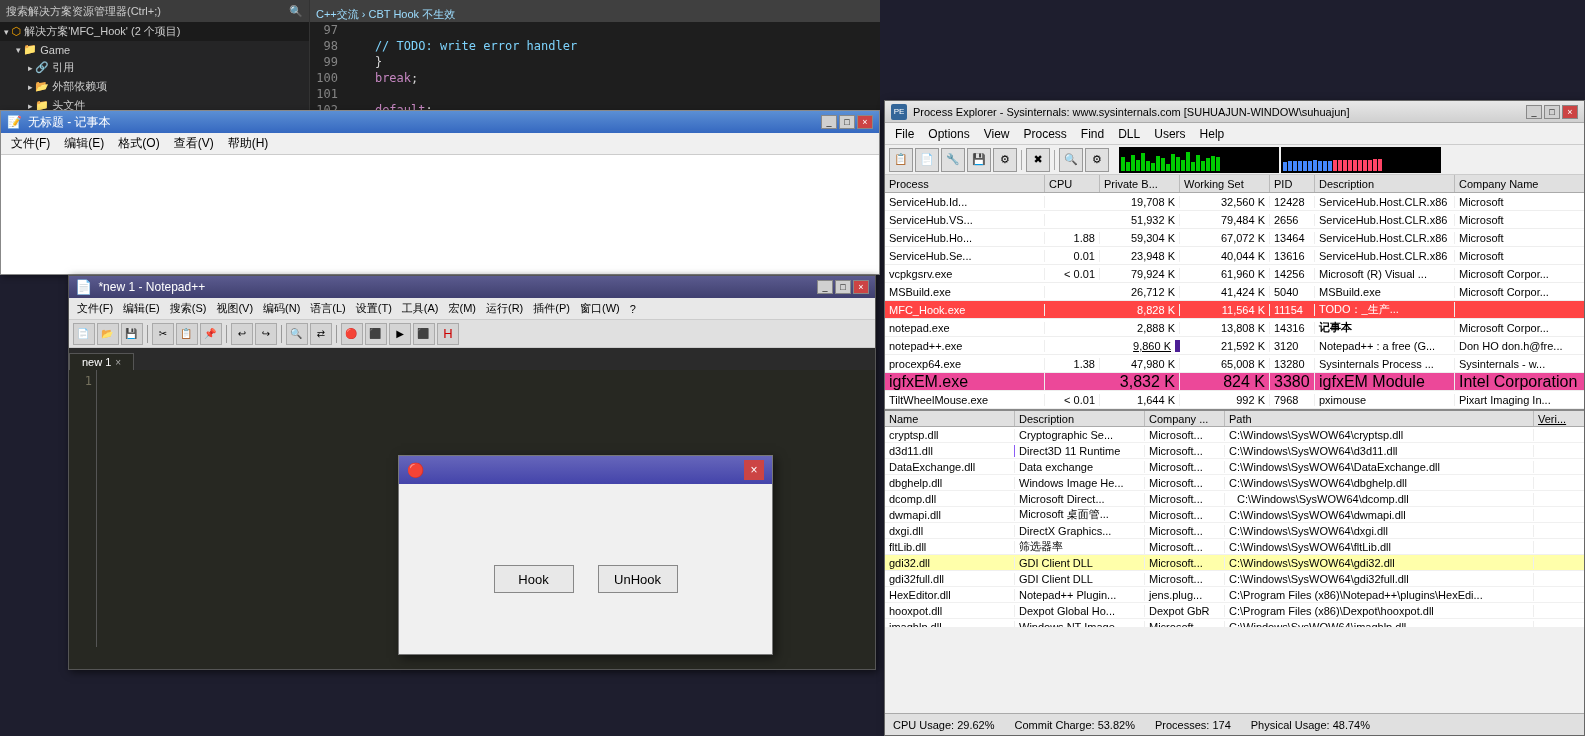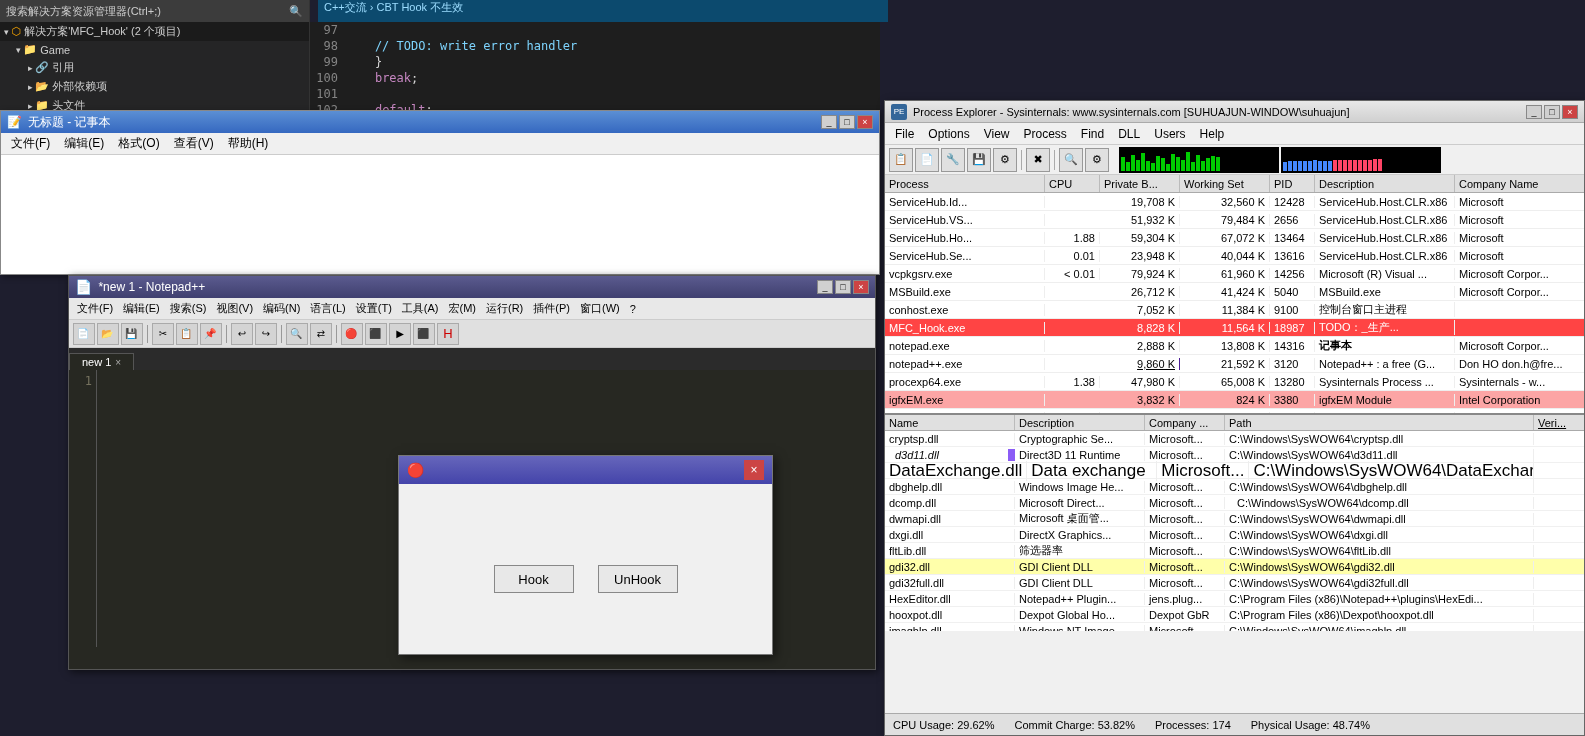--- a/index.html
+++ b/index.html
@@ -55,21 +55,21 @@
       <span style="font-size:11px;color:#ccc;">外部依赖项</span>
     </div>
     <div style="display:flex;align-items:center;gap:3px;padding:2px 4px 2px 28px;">
       <span style="color:#ccc;font-size:9px;">▸</span>
       <span style="color:#e8b400;font-size:11px;">📁</span>
       <span style="font-size:11px;color:#ccc;">头文件</span>
     </div>
   </div>
 </div>
 
-<div style="position:absolute;top:0;left:318px;width:570px;height:22px;background:#0c4a6e;display:flex;align-items:flex-start;padding:0 6px;gap:6px;font-size:11px;color:#9cdcfe;">
+<div style="position:absolute;top:0;left:310px;width:570px;height:22px;background:#404040;display:flex;align-items:flex-end;padding:0 6px;gap:6px;font-size:11px;color:#9cdcfe;">
   <span style="color:#9cdcfe;font-size:11px;">C++交流 › CBT Hook 不生效</span>
 </div>
 
 <div style="position:absolute;top:22px;left:310px;width:570px;height:88px;background:#1e1e1e;overflow:hidden;font-family:Consolas,monospace;font-size:12px;">
   <div style="display:flex;height:16px;align-items:center;">
       <span style="color:#858585;min-width:36px;text-align:right;padding-right:8px;">97</span>
       <span style="color:#d4d4d4;white-space:pre;"> </span>
     </div>
   <div style="display:flex;height:16px;align-items:center;">
       <span style="color:#858585;min-width:36px;text-align:right;padding-right:8px;">98</span>
@@ -331,66 +331,57 @@
   </div>
       <div style="display: flex; font-size: 11px; height: 18px; align-items: center; border-bottom: 1px solid rgb(238, 238, 238); background: white; color: rgb(0, 0, 0); cursor: pointer;">
     <div style="min-width:160px;padding:0 4px;border-right:1px solid #eee;overflow:hidden;white-space:nowrap;">MSBuild.exe</div>
     <div style="min-width:55px;padding:0 4px;border-right:1px solid #eee;overflow:hidden;white-space:nowrap;text-align:right;"></div>
     <div style="min-width:80px;padding:0 4px;border-right:1px solid #eee;overflow:hidden;white-space:nowrap;text-align:right;">26,712 K</div>
     <div style="min-width:90px;padding:0 4px;border-right:1px solid #eee;overflow:hidden;white-space:nowrap;text-align:right;">41,424 K</div>
     <div style="min-width:45px;padding:0 4px;border-right:1px solid #eee;overflow:hidden;white-space:nowrap;">5040</div>
     <div style="min-width:140px;padding:0 4px;border-right:1px solid #eee;overflow:hidden;white-space:nowrap;">MSBuild.exe</div>
     <div style="flex:1;padding:0 4px;overflow:hidden;white-space:nowrap;">Microsoft Corpor...</div>
   </div>
-      <div style="display: flex; font-size: 11px; height: 18px; align-items: center; border-bottom: 1px solid rgb(238, 238, 238); background: white; color: rgb(0, 0, 0); cursor: pointer;">
-    <div style="min-width:160px;padding:0 4px;border-right:1px solid #eee;overflow:hidden;white-space:nowrap;">conhost.exe</div>
-    <div style="min-width:55px;padding:0 4px;border-right:1px solid #eee;overflow:hidden;white-space:nowrap;text-align:right;"></div>
-    <div style="min-width:80px;padding:0 4px;border-right:1px solid #eee;overflow:hidden;white-space:nowrap;text-align:right;">7,052 K</div>
-    <div style="min-width:90px;padding:0 4px;border-right:1px solid #eee;overflow:hidden;white-space:nowrap;text-align:right;">11,384 K</div>
-    <div style="min-width:45px;padding:0 4px;border-right:1px solid #eee;overflow:hidden;white-space:nowrap;">9100</div>
-    <div style="min-width:140px;padding:0 4px;border-right:1px solid #eee;overflow:hidden;white-space:nowrap;">控制台窗口主进程</div>
-    <div style="flex:1;padding:0 4px;overflow:hidden;white-space:nowrap;"></div>
-  </div>
       <div style="display: flex; font-size: 11px; height: 18px; align-items: center; border-bottom: 1px solid rgb(238, 238, 238); background: rgb(255, 68, 68); color: white; cursor: pointer;">
     <div style="min-width:160px;padding:0 4px;border-right:1px solid #eee;overflow:hidden;white-space:nowrap;">MFC_Hook.exe</div>
     <div style="min-width:55px;padding:0 4px;border-right:1px solid #eee;overflow:hidden;white-space:nowrap;text-align:right;"></div>
     <div style="min-width:80px;padding:0 4px;border-right:1px solid #eee;overflow:hidden;white-space:nowrap;text-align:right;">8,828 K</div>
     <div style="min-width:90px;padding:0 4px;border-right:1px solid #eee;overflow:hidden;white-space:nowrap;text-align:right;">11,564 K</div>
-    <div style="min-width:45px;padding:0 4px;border-right:1px solid #eee;overflow:hidden;white-space:nowrap;">18987</div>
+    <div style="min-width:45px;padding:0 4px;border-right:1px solid #eee;overflow:hidden;white-space:nowrap;">11154</div>
     <div style="min-width:140px;padding:0 4px;border-right:1px solid #eee;overflow:hidden;white-space:nowrap;">TODO：_生产...</div>
     <div style="flex:1;padding:0 4px;overflow:hidden;white-space:nowrap;"></div>
   </div>
       <div style="display: flex; font-size: 11px; height: 18px; align-items: center; border-bottom: 1px solid rgb(238, 238, 238); background: white; color: rgb(0, 0, 0); cursor: pointer;">
     <div style="min-width:160px;padding:0 4px;border-right:1px solid #eee;overflow:hidden;white-space:nowrap;">notepad.exe</div>
     <div style="min-width:55px;padding:0 4px;border-right:1px solid #eee;overflow:hidden;white-space:nowrap;text-align:right;"></div>
     <div style="min-width:80px;padding:0 4px;border-right:1px solid #eee;overflow:hidden;white-space:nowrap;text-align:right;">2,888 K</div>
     <div style="min-width:90px;padding:0 4px;border-right:1px solid #eee;overflow:hidden;white-space:nowrap;text-align:right;">13,808 K</div>
     <div style="min-width:45px;padding:0 4px;border-right:1px solid #eee;overflow:hidden;white-space:nowrap;">14316</div>
     <div style="min-width:140px;padding:0 4px;border-right:1px solid #eee;overflow:hidden;white-space:nowrap;font-weight:bold;">记事本</div>
     <div style="flex:1;padding:0 4px;overflow:hidden;white-space:nowrap;">Microsoft Corpor...</div>
   </div>
       <div style="display: flex; font-size: 11px; height: 18px; align-items: center; border-bottom: 1px solid rgb(238, 238, 238); background: white; color: rgb(0, 0, 0); cursor: pointer;">
     <div style="min-width:160px;padding:0 4px;border-right:1px solid #eee;overflow:hidden;white-space:nowrap;">notepad++.exe</div>
     <div style="min-width:55px;padding:0 4px;border-right:1px solid #eee;overflow:hidden;white-space:nowrap;text-align:right;"></div>
-    <div style="min-width:80px;padding:0 4px;border-right:1px solid #4c1d95;overflow:hidden;white-space:nowrap;text-align:right;text-decoration:underline;">9,860 K</div>
+    <div style="min-width:80px;padding:0 4px;border-right:5px solid #4c1d95;overflow:hidden;white-space:nowrap;text-align:right;text-decoration:underline;">9,860 K</div>
     <div style="min-width:90px;padding:0 4px;border-right:1px solid #eee;overflow:hidden;white-space:nowrap;text-align:right;">21,592 K</div>
     <div style="min-width:45px;padding:0 4px;border-right:1px solid #eee;overflow:hidden;white-space:nowrap;">3120</div>
     <div style="min-width:140px;padding:0 4px;border-right:1px solid #eee;overflow:hidden;white-space:nowrap;">Notepad++ : a free (G...</div>
     <div style="flex:1;padding:0 4px;overflow:hidden;white-space:nowrap;">Don HO don.h@fre...</div>
   </div>
       <div style="display: flex; font-size: 11px; height: 18px; align-items: center; border-bottom: 1px solid rgb(238, 238, 238); background: white; color: rgb(0, 0, 0); cursor: pointer;">
     <div style="min-width:160px;padding:0 4px;border-right:1px solid #eee;overflow:hidden;white-space:nowrap;">procexp64.exe</div>
     <div style="min-width:55px;padding:0 4px;border-right:1px solid #eee;overflow:hidden;white-space:nowrap;text-align:right;">1.38</div>
     <div style="min-width:80px;padding:0 4px;border-right:1px solid #eee;overflow:hidden;white-space:nowrap;text-align:right;">47,980 K</div>
     <div style="min-width:90px;padding:0 4px;border-right:1px solid #eee;overflow:hidden;white-space:nowrap;text-align:right;">65,008 K</div>
     <div style="min-width:45px;padding:0 4px;border-right:1px solid #eee;overflow:hidden;white-space:nowrap;">13280</div>
     <div style="min-width:140px;padding:0 4px;border-right:1px solid #eee;overflow:hidden;white-space:nowrap;">Sysinternals Process ...</div>
     <div style="flex:1;padding:0 4px;overflow:hidden;white-space:nowrap;">Sysinternals - w...</div>
   </div>
-      <div style="display: flex; font-size: 11px; height: 18px; align-items: center; border-bottom: 1px solid rgb(238, 238, 238); background: #fca5a5; color: rgb(0, 0, 0); cursor: pointer; justify-content: center;">
+      <div style="display: flex; font-size: 16px; height: 18px; align-items: center; border-bottom: 1px solid rgb(238, 238, 238); background: #ec4899; color: rgb(0, 0, 0); cursor: pointer; justify-content: center;">
     <div style="min-width:160px;padding:0 4px;border-right:1px solid #eee;overflow:hidden;white-space:nowrap;">igfxEM.exe</div>
     <div style="min-width:55px;padding:0 4px;border-right:1px solid #eee;overflow:hidden;white-space:nowrap;text-align:right;"></div>
     <div style="min-width:80px;padding:0 4px;border-right:1px solid #eee;overflow:hidden;white-space:nowrap;text-align:right;">3,832 K</div>
     <div style="min-width:90px;padding:0 4px;border-right:1px solid #eee;overflow:hidden;white-space:nowrap;text-align:right;">824 K</div>
     <div style="min-width:45px;padding:0 4px;border-right:1px solid #eee;overflow:hidden;white-space:nowrap;">3380</div>
     <div style="min-width:140px;padding:0 4px;border-right:1px solid #eee;overflow:hidden;white-space:nowrap;">igfxEM Module</div>
     <div style="flex:1;padding:0 4px;overflow:hidden;white-space:nowrap;">Intel Corporation</div>
   </div>
       <div style="display: flex; font-size: 11px; height: 18px; align-items: center; border-bottom: 1px solid rgb(238, 238, 238); background: white; color: rgb(0, 0, 0); cursor: pointer;">
     <div style="min-width:160px;padding:0 4px;border-right:1px solid #eee;overflow:hidden;white-space:nowrap;">TiltWheelMouse.exe</div>
@@ -413,27 +404,27 @@
 
   <div style="overflow-y:auto;max-height:200px;background:white;" id="pe-dll-list">
       <div style="display: flex; font-size: 11px; height: 16px; align-items: center; border-bottom: 1px solid rgb(240, 240, 240); background: white; cursor: pointer;">
     <div style="min-width:130px;padding:0 4px;border-right:1px solid #eee;overflow:hidden;white-space:nowrap;">cryptsp.dll</div>
     <div style="min-width:130px;padding:0 4px;border-right:1px solid #eee;overflow:hidden;white-space:nowrap;">Cryptographic Se...</div>
     <div style="min-width:80px;padding:0 4px;border-right:1px solid #eee;overflow:hidden;white-space:nowrap;">Microsoft...</div>
     <div style="flex:1;padding:0 4px;border-right:1px solid #eee;overflow:hidden;white-space:nowrap;">C:\Windows\SysWOW64\cryptsp.dll</div>
     <div style="min-width:50px;padding:0 4px;overflow:hidden;white-space:nowrap;"></div>
   </div>
       <div style="display: flex; font-size: 11px; height: 16px; align-items: center; border-bottom: 1px solid rgb(240, 240, 240); background: white; cursor: pointer;">
-    <div style="min-width:130px;padding:0 10px;border-right:7px solid #8b5cf6;overflow:hidden;white-space:nowrap;font-style:italic;">d3d11.dll</div>
+    <div style="min-width:130px;padding:0 4px;border-right:1px solid #8b5cf6;overflow:hidden;white-space:nowrap;">d3d11.dll</div>
     <div style="min-width:130px;padding:0 4px;border-right:1px solid #eee;overflow:hidden;white-space:nowrap;">Direct3D 11 Runtime</div>
     <div style="min-width:80px;padding:0 4px;border-right:1px solid #eee;overflow:hidden;white-space:nowrap;">Microsoft...</div>
     <div style="flex:1;padding:0 4px;border-right:1px solid #eee;overflow:hidden;white-space:nowrap;">C:\Windows\SysWOW64\d3d11.dll</div>
     <div style="min-width:50px;padding:0 4px;overflow:hidden;white-space:nowrap;"></div>
   </div>
-      <div style="display: flex; font-size: 17px; height: 16px; align-items: center; border-bottom: 1px solid rgb(240, 240, 240); background: white; cursor: pointer;">
+      <div style="display: flex; font-size: 11px; height: 16px; align-items: center; border-bottom: 1px solid rgb(240, 240, 240); background: white; cursor: pointer;">
     <div style="min-width:130px;padding:0 4px;border-right:1px solid #eee;overflow:hidden;white-space:nowrap;">DataExchange.dll</div>
     <div style="min-width:130px;padding:0 4px;border-right:1px solid #eee;overflow:hidden;white-space:nowrap;">Data exchange</div>
     <div style="min-width:80px;padding:0 4px;border-right:1px solid #eee;overflow:hidden;white-space:nowrap;">Microsoft...</div>
     <div style="flex:1;padding:0 4px;border-right:1px solid #eee;overflow:hidden;white-space:nowrap;">C:\Windows\SysWOW64\DataExchange.dll</div>
     <div style="min-width:50px;padding:0 4px;overflow:hidden;white-space:nowrap;"></div>
   </div>
       <div style="display: flex; font-size: 11px; height: 16px; align-items: center; border-bottom: 1px solid rgb(240, 240, 240); background: white; cursor: pointer;">
     <div style="min-width:130px;padding:0 4px;border-right:1px solid #eee;overflow:hidden;white-space:nowrap;">dbghelp.dll</div>
     <div style="min-width:130px;padding:0 4px;border-right:1px solid #eee;overflow:hidden;white-space:nowrap;">Windows Image He...</div>
     <div style="min-width:80px;padding:0 4px;border-right:1px solid #eee;overflow:hidden;white-space:nowrap;">Microsoft...</div>

